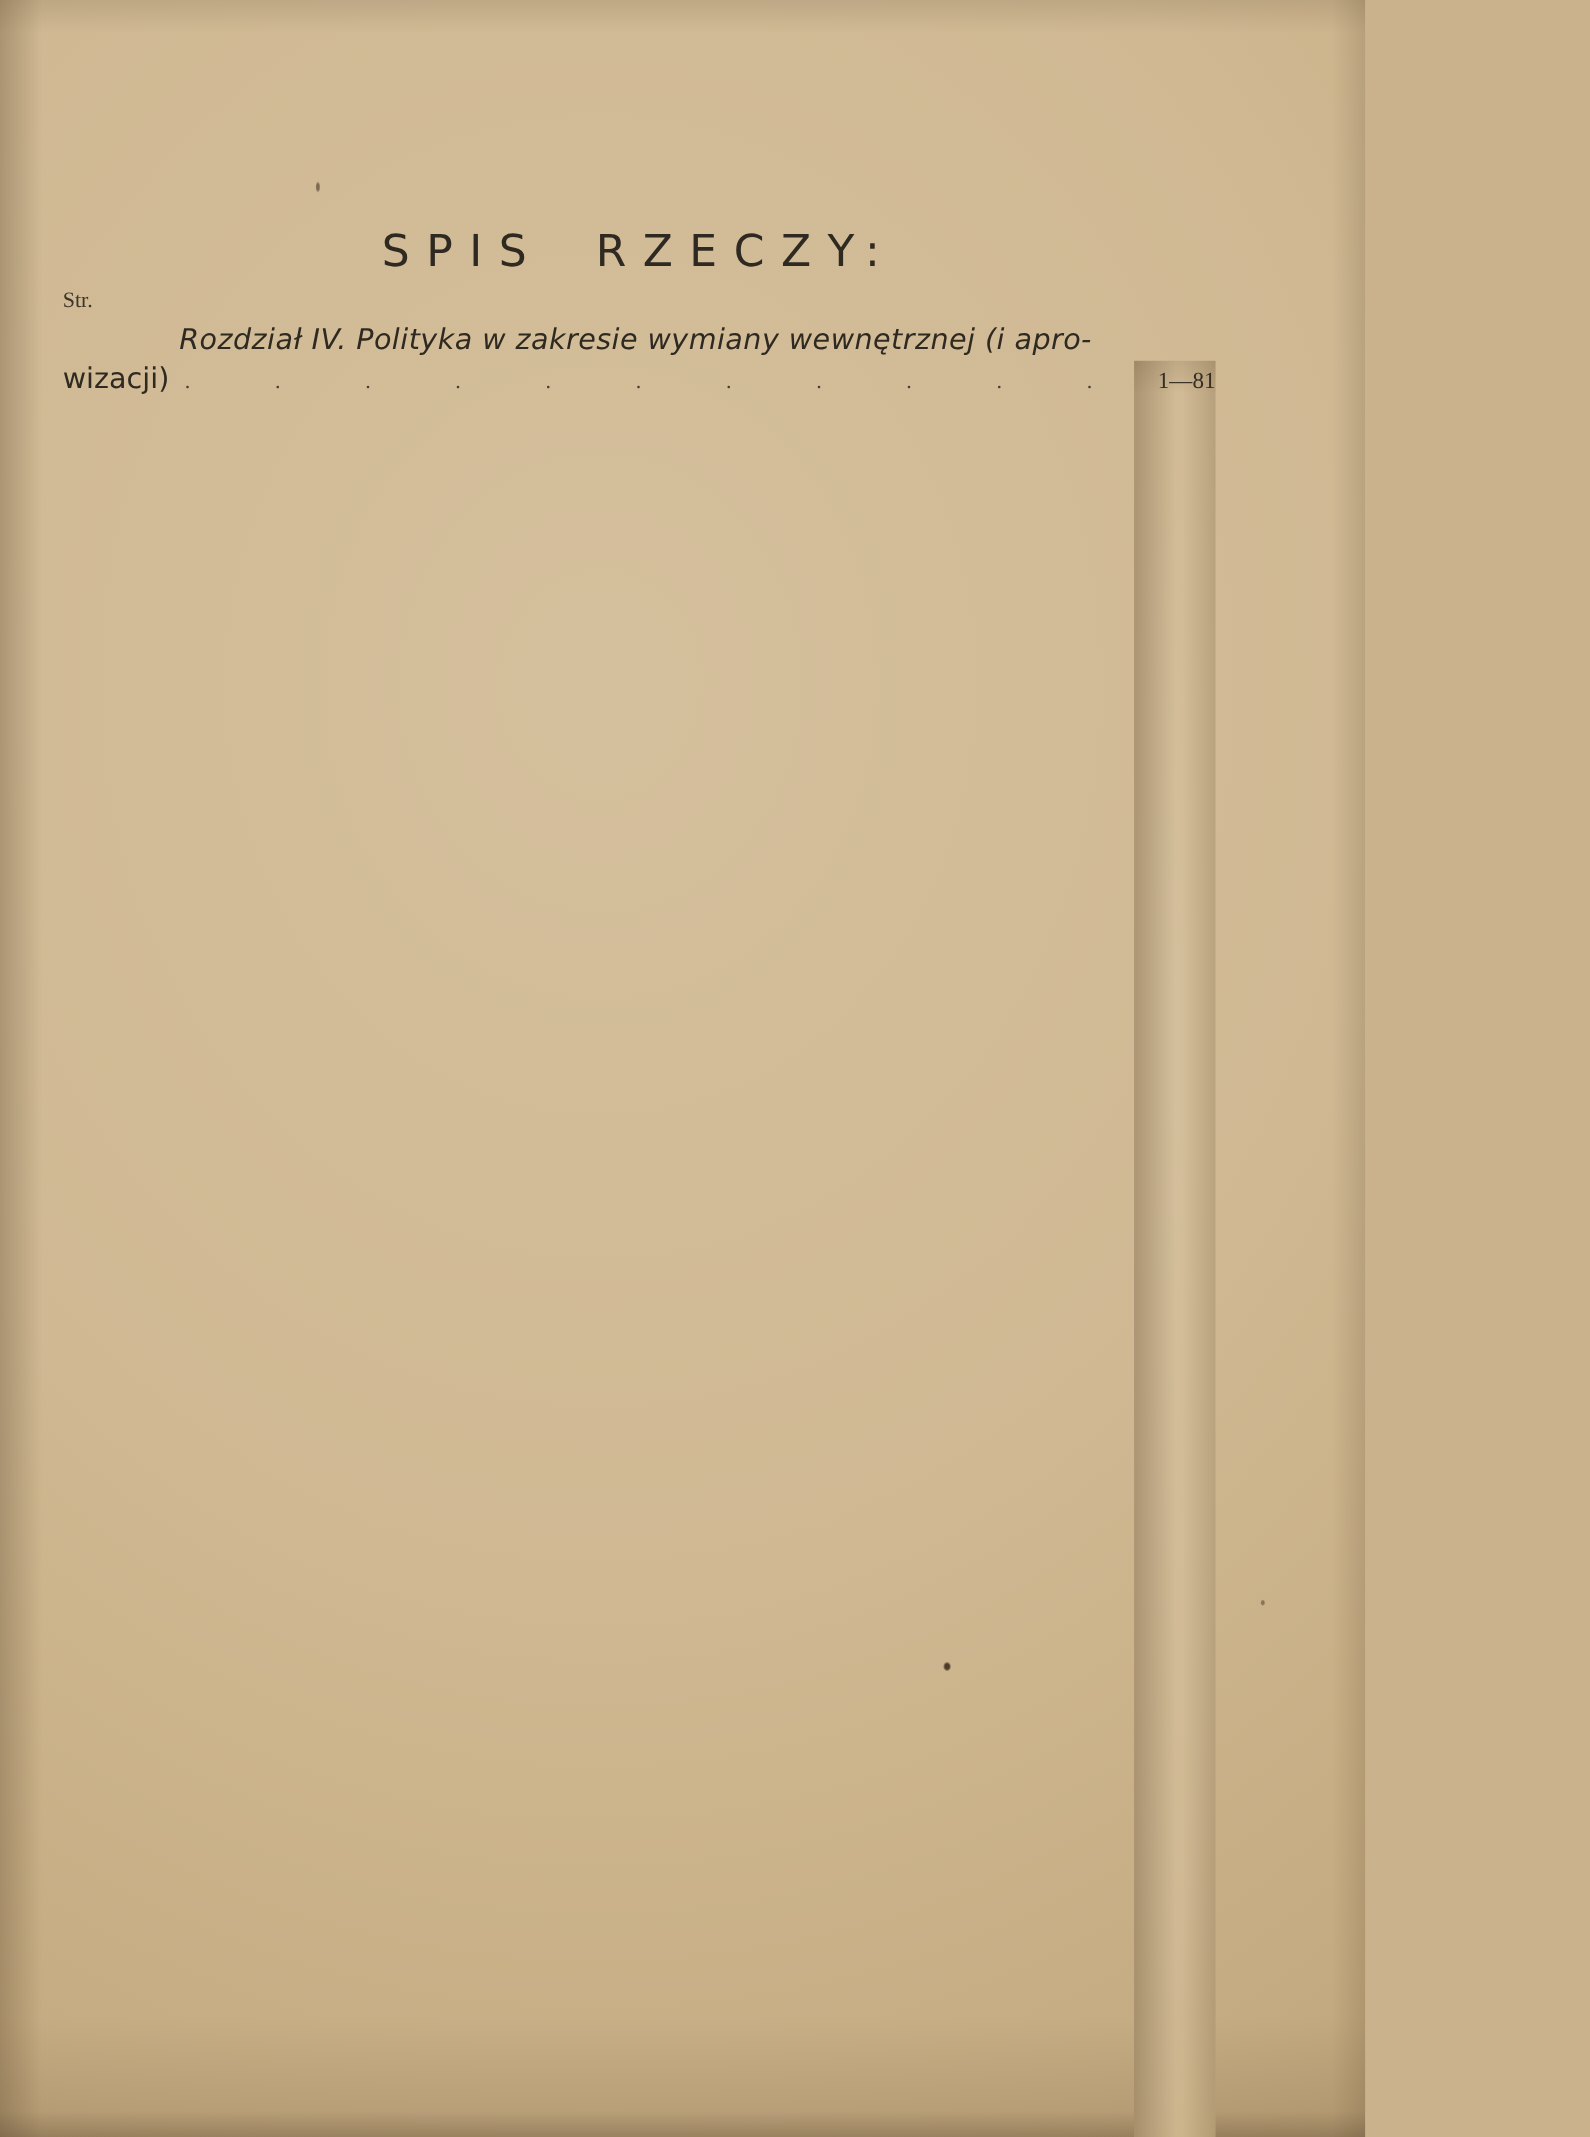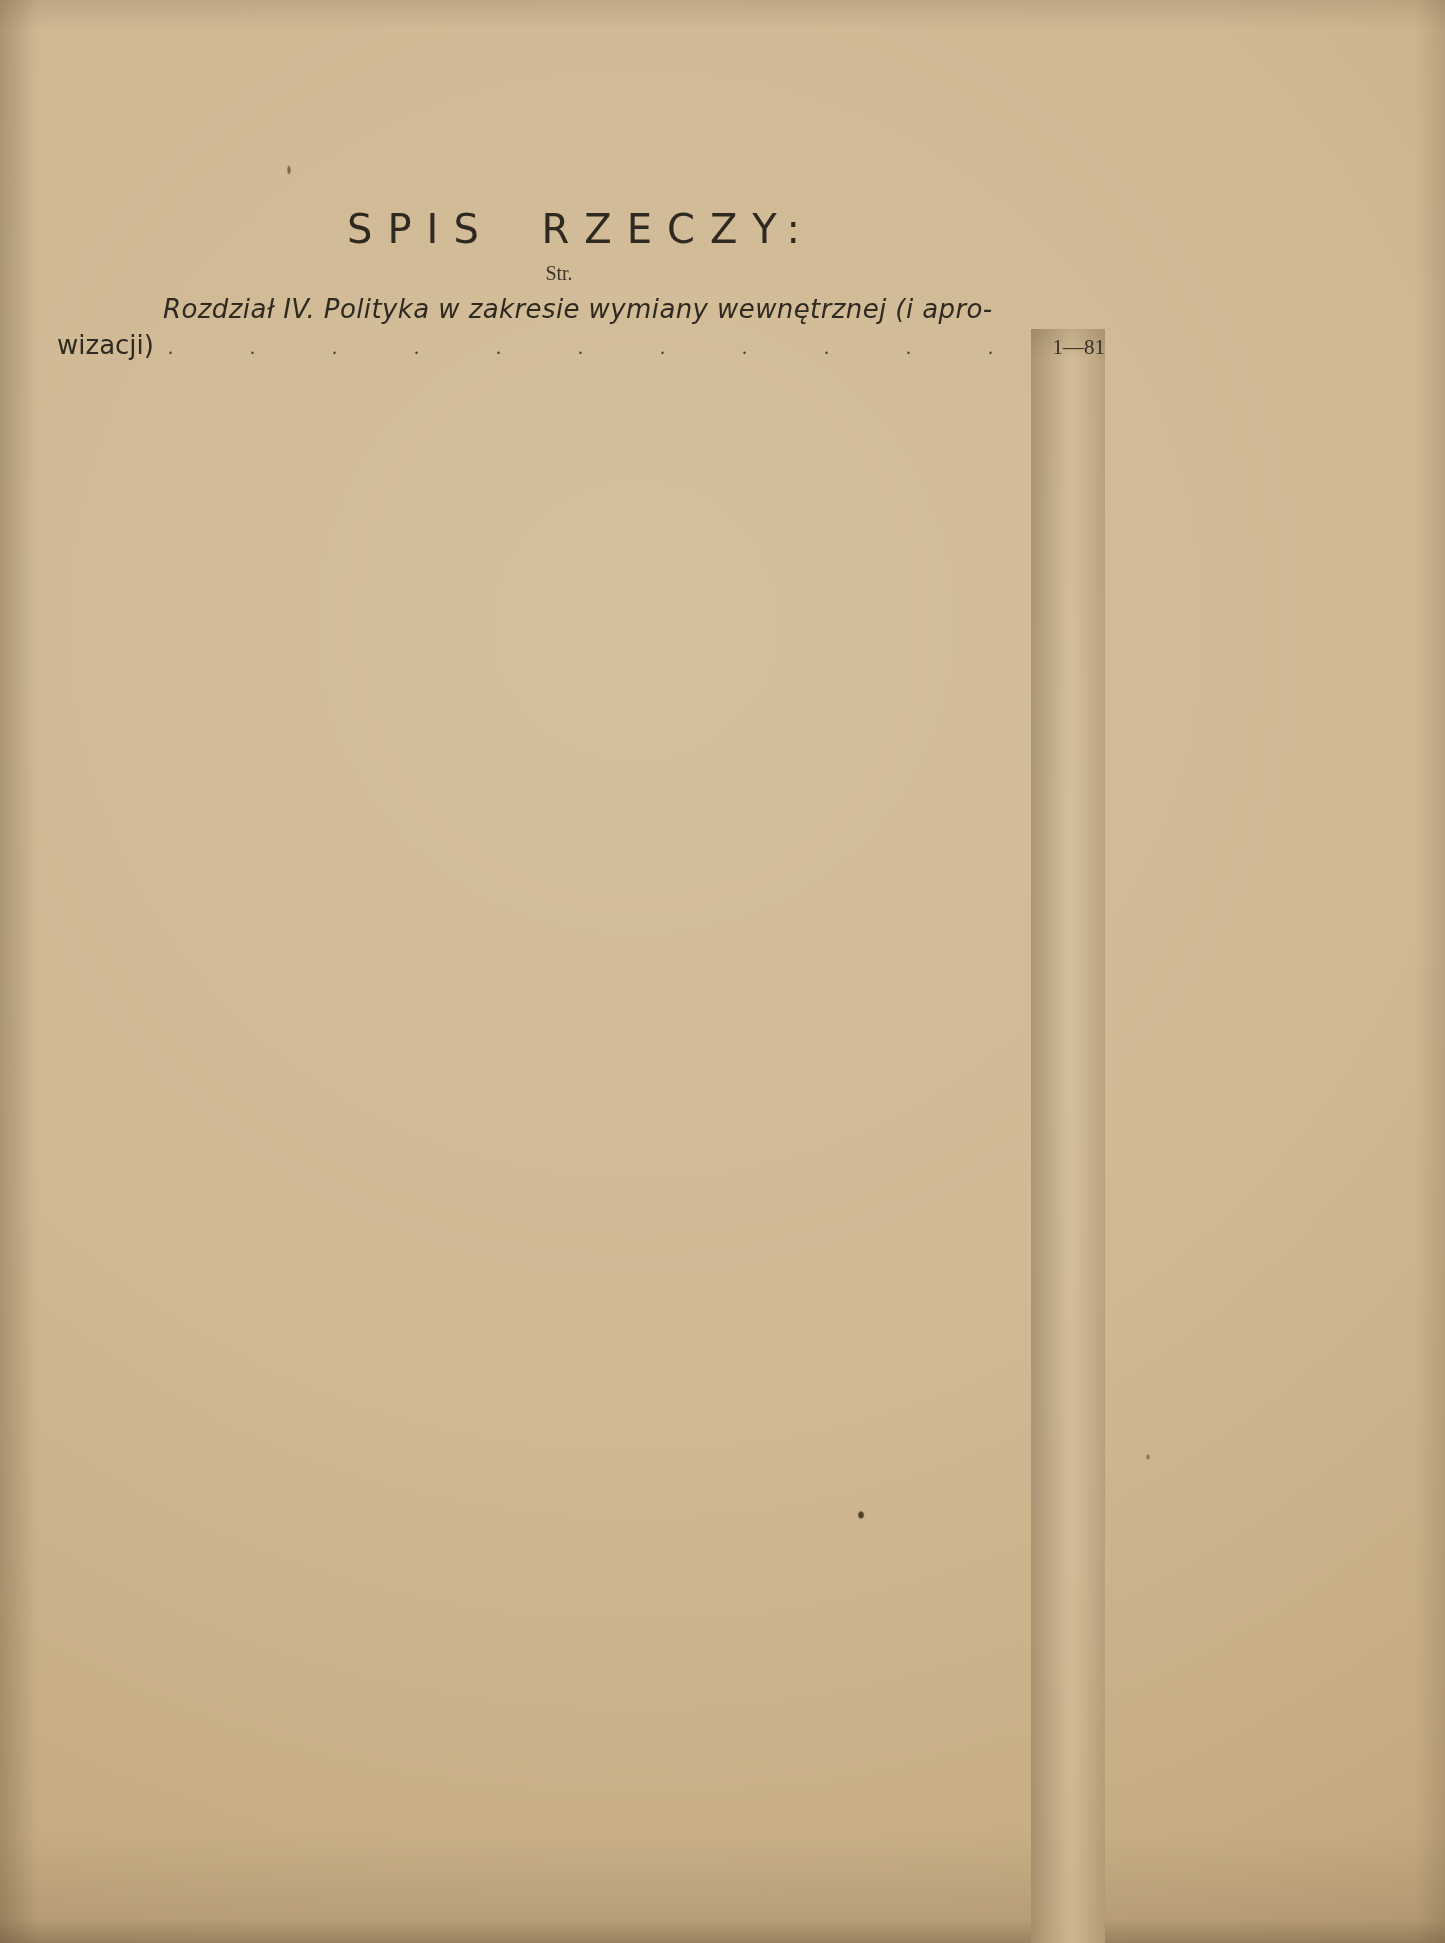--- a/index.html
+++ b/index.html
@@ -4,21 +4,21 @@
 <style>
   * { margin: 0; padding: 0; box-sizing: border-box; }
   html, body { width: 1445px; height: 1943px; }
   body {
     font-family: "Liberation Serif", serif;
     color: #332c22;
     background: #c9b28c;
   }
   .page {
     position: relative;
-    width: 1445px;
+    width: 1241px;
     height: 1943px;
     overflow: hidden;
     background:
       radial-gradient(5px 6px at 861px 1515px, rgba(55,40,22,.85) 0 40%, rgba(55,40,22,0) 75%),
       radial-gradient(3px 7px at 289px 170px, rgba(55,40,22,.55) 0 40%, rgba(55,40,22,0) 75%),
       radial-gradient(3px 4px at 1148px 1457px, rgba(55,40,22,.45) 0 40%, rgba(55,40,22,0) 75%),
       linear-gradient(180deg, rgba(95,75,48,.16) 0, rgba(95,75,48,0) 30px),
       linear-gradient(0deg, rgba(80,60,38,.38) 0, rgba(80,60,38,.12) 24px, rgba(80,60,38,0) 110px),
       linear-gradient(90deg, rgba(85,65,40,.30) 0, rgba(85,65,40,0) 38px),
       linear-gradient(270deg, rgba(85,65,40,.18) 0, rgba(85,65,40,0) 30px),
@@ -35,21 +35,21 @@
     text-align: center;
     font-family: "DejaVu Sans", sans-serif;
     font-weight: 400;
     font-size: 40px;
     letter-spacing: 15px;
     word-spacing: 20px;
     color: #2f2a21;
   }
   .str-label {
     margin-top: 10px;
-    text-align: center;
+    text-align: left;
     padding-right: 44px;
     font-size: 20px;
     color: #3b352b;
   }
   .ch-head {
     padding-left: 106px;
     font-family: "DejaVu Sans", sans-serif;
     font-size: 26px;
     letter-spacing: 0.4px;
     color: #2f2a21;

